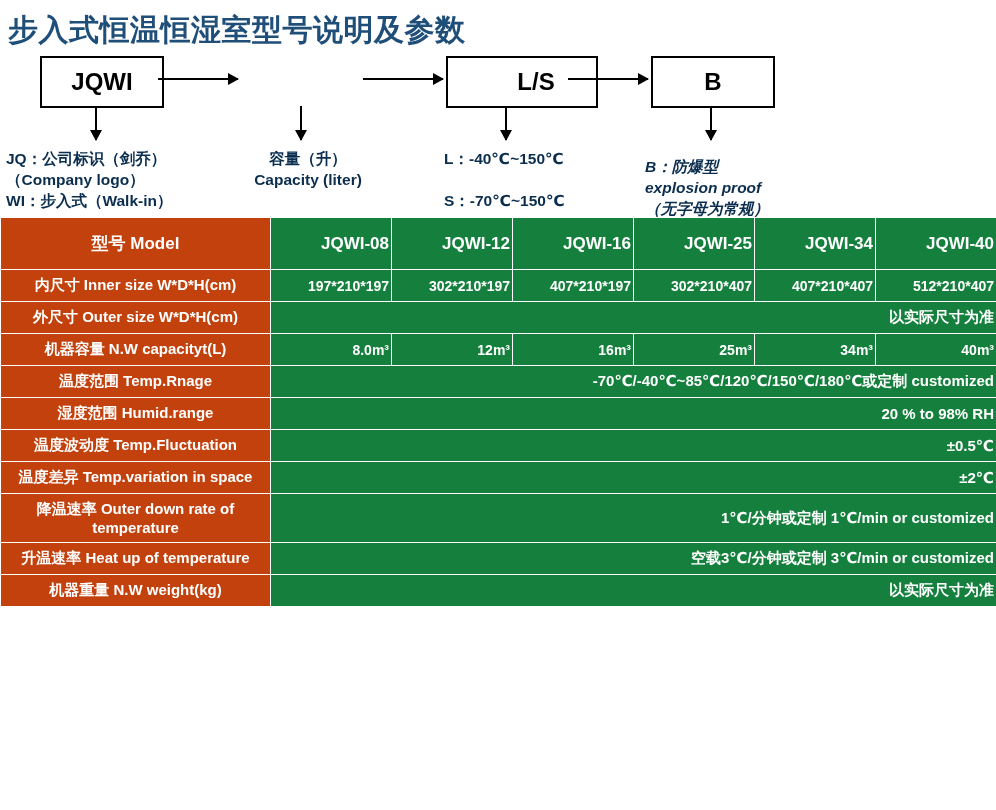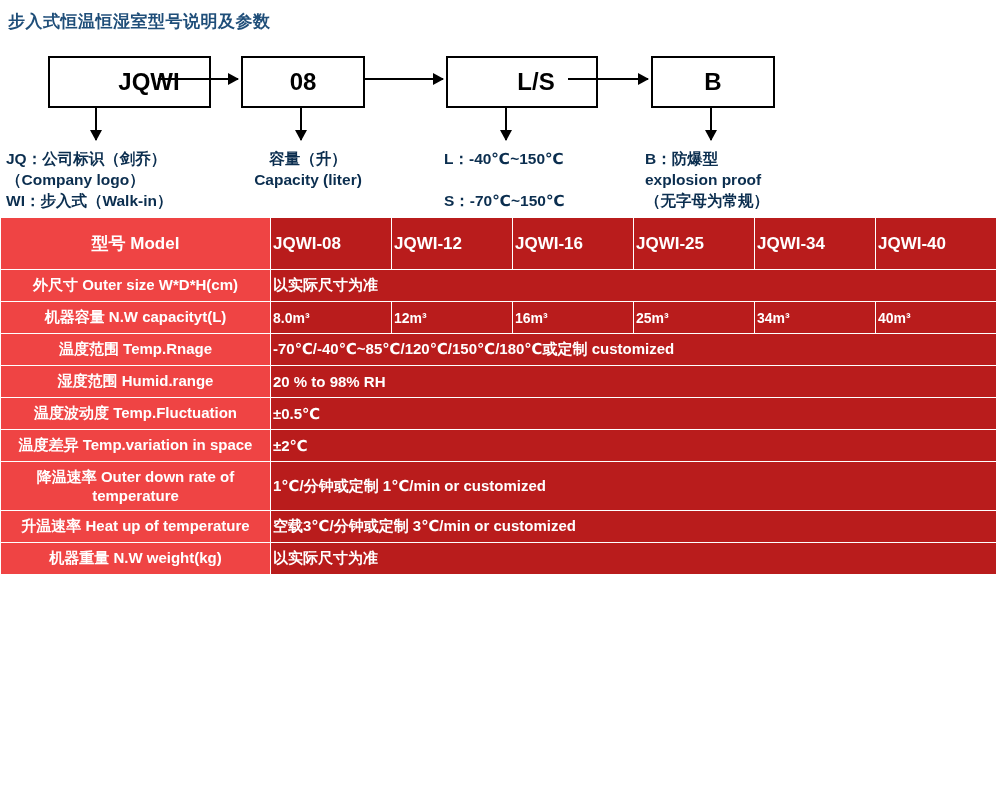--- a/index.html
+++ b/index.html
@@ -7,35 +7,35 @@
     width:996px;height:810px;
     background:#ffffff;
     font-family:"Liberation Sans","DejaVu Sans",sans-serif;
     color:#1a3a5c;
     overflow:hidden;
   }
   .page{position:relative;width:996px;height:810px;}
 
   .title{
     position:absolute;left:8px;top:10px;
-    font-size:17px;font-weight:bold;color:#1f4e79;
+    font-size:30px;font-weight:bold;color:#1f4e79;
     letter-spacing:0.5px;
   }
 
   
   .diagram{position:absolute;left:0;top:52px;width:996px;height:160px;}
   .box{
     position:absolute;
     border:2px solid #000;
     background:#fff;
     display:flex;align-items:center;justify-content:center;
     font-size:24px;font-weight:bold;color:#000;
     height:48px;
   }
-  #box1{left:48px;top:4px;width:120px;padding-left:39px;}
+  #box1{left:40px;top:4px;width:120px;}
   #box2{left:241px;top:4px;width:120px;}
   #box3{left:446px;top:4px;width:120px;padding-left:28px;}
   #box4{left:651px;top:4px;width:120px;}
 
   .harrow{
     position:absolute;top:26px;height:2px;background:#000;
   }
   .harrow:after{
     content:"";position:absolute;right:-1px;top:-5px;
     border-left:11px solid #000;
@@ -62,40 +62,40 @@
 
   .caption{
     position:absolute;
     font-size:15.5px;font-weight:bold;color:#0b2e4f;
     line-height:21px;
     white-space:pre-line;
   }
   #cap1{left:6px;top:96px;}
   #cap2{left:228px;top:96px;text-align:center;width:160px;}
   #cap3{left:444px;top:96px;}
-  #cap4{left:645px;top:96px;}
+  #cap4{left:645px;top:104px;font-style:italic;}
 
   
   table{
     position:absolute;left:0;top:217px;
     width:996px;
     border-collapse:collapse;
     table-layout:fixed;
   }
   td{
     border:1px solid #ffffff;
-    background:#b91c1c;
+    background:#15803d;
     color:#ffffff;
     font-size:15px;font-weight:bold;
-    text-align:left;
+    text-align:right;
     vertical-align:middle;
     padding:6px 2px;
   }
   td.label{
-    background:#ef4444;
+    background:#c2410c;
     color:#ffffff;
     text-align:center;
     font-size:15px;
     padding:6px 4px;
   }
   td.head{
     font-size:17px;
     padding:14px 2px;
   }
   td.small{font-size:14px;}
@@ -104,21 +104,20 @@
 </style>
 </head>
 <body>
 
 <div class="page">
 
   <div class="title">步入式恒温恒湿室型号说明及参数</div>
 
   <div class="diagram">
     <div class="box" id="box1">JQWI</div>
-    <div class="box" id="box2">08</div>
     <div class="box" id="box3">L/S</div>
     <div class="box" id="box4">B</div>
 
     <div class="harrow" id="ha1"></div>
     <div class="harrow" id="ha2"></div>
     <div class="harrow" id="ha3"></div>
 
     <div class="varrow" id="va1"></div>
     <div class="varrow" id="va2"></div>
     <div class="varrow" id="va3"></div>
@@ -151,20 +150,29 @@
         <tr>
           <td class="label head">型号 Model</td>
           <td class="head">JQWI-08</td>
           <td class="head">JQWI-12</td>
           <td class="head">JQWI-16</td>
           <td class="head">JQWI-25</td>
           <td class="head">JQWI-34</td>
           <td class="head">JQWI-40</td>
         </tr>
         <tr>
+          <td class="label">内尺寸 Inner size W*D*H(cm)</td>
+          <td class="small">197*210*197</td>
+          <td class="small">302*210*197</td>
+          <td class="small">407*210*197</td>
+          <td class="small">302*210*407</td>
+          <td class="small">407*210*407</td>
+          <td class="small">512*210*407</td>
+        </tr>
+        <tr>
           <td class="label">外尺寸 Outer size W*D*H(cm)</td>
           <td colspan="6">以实际尺寸为准</td>
         </tr>
         <tr>
           <td class="label">机器容量 N.W capacityt(L)</td>
           <td class="small">8.0m³</td>
           <td class="small">12m³</td>
           <td class="small">16m³</td>
           <td class="small">25m³</td>
           <td class="small">34m³</td>

